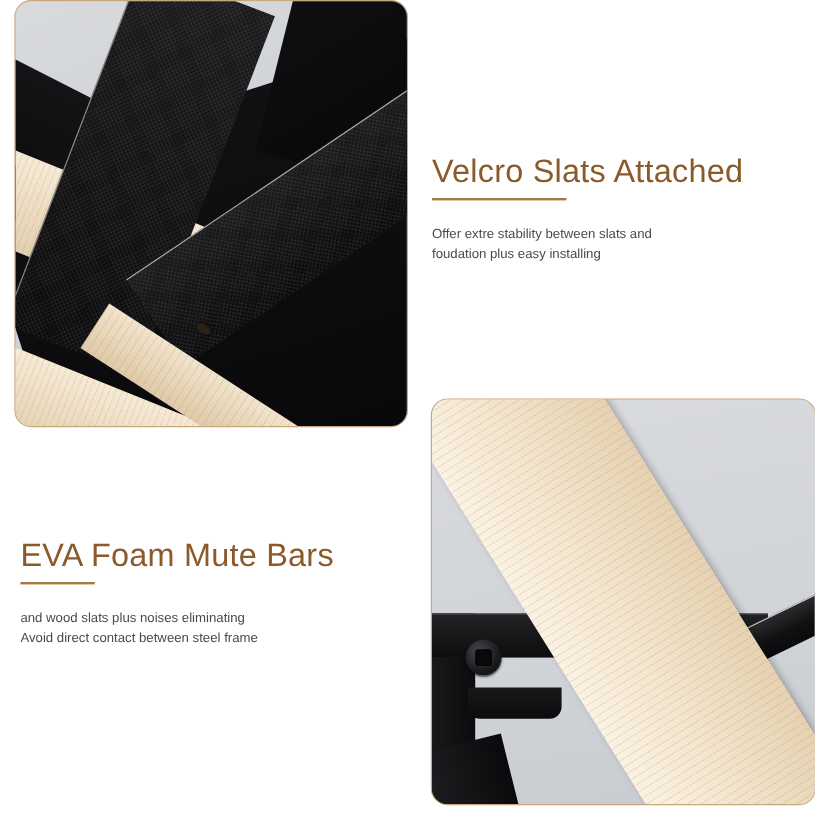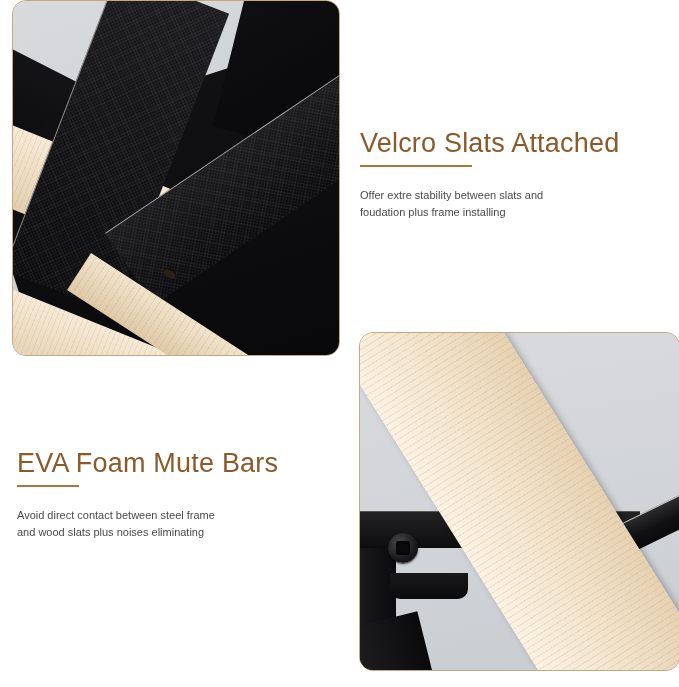--- a/index.html
+++ b/index.html
@@ -202,30 +202,30 @@
       <div class="shape p1-rail"></div>
       <div class="shape p1-hole"></div>
     </div>
   </div>
 
   <div class="text-block" id="text-velcro">
     <h2 class="feature-title">Velcro Slats Attached</h2>
     <div class="title-rule"></div>
     <p class="feature-desc">
       <span>Offer extre stability between slats and</span>
-      <span>foudation plus frame installing</span>
+      <span>foudation plus easy installing</span>
     </p>
   </div>
 
   <div class="text-block" id="text-foam">
     <h2 class="feature-title">EVA Foam Mute Bars</h2>
     <div class="title-rule"></div>
     <p class="feature-desc">
+      <span>and wood slats plus noises eliminating</span>
       <span>Avoid direct contact between steel frame</span>
-      <span>and wood slats plus noises eliminating</span>
     </p>
   </div>
 
   <div class="photo" id="photo-foam">
     <div class="scene">
       <div class="p2-bg"></div>
       <div class="shape p2-frame-v"></div>
       <div class="shape p2-frame-diag"></div>
       <div class="shape p2-frame-h"></div>
       <div class="shape p2-foam"></div>

